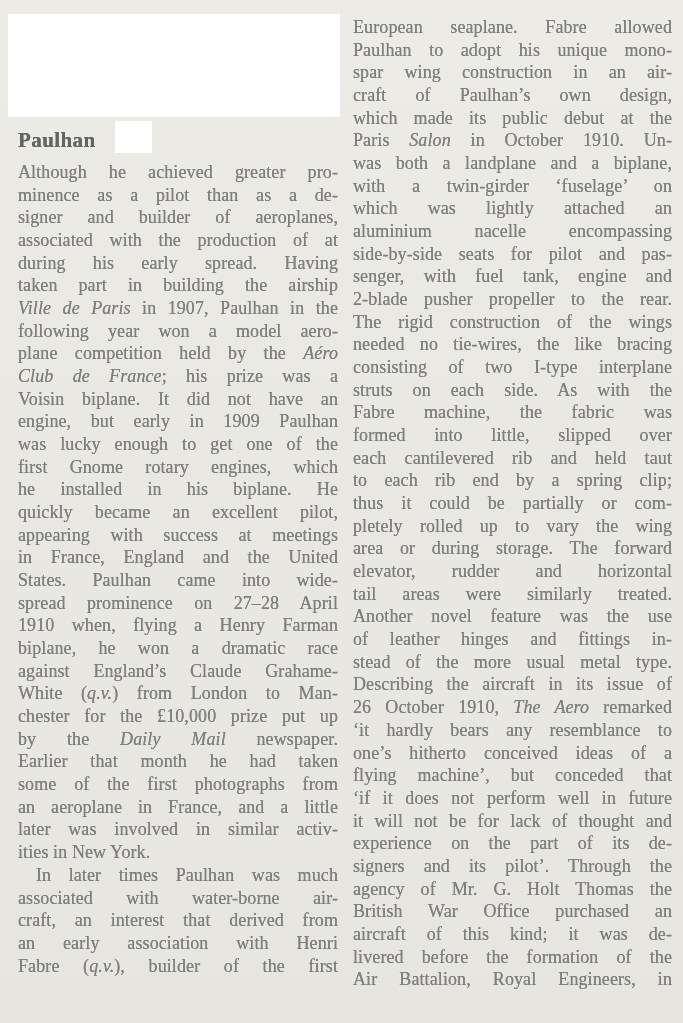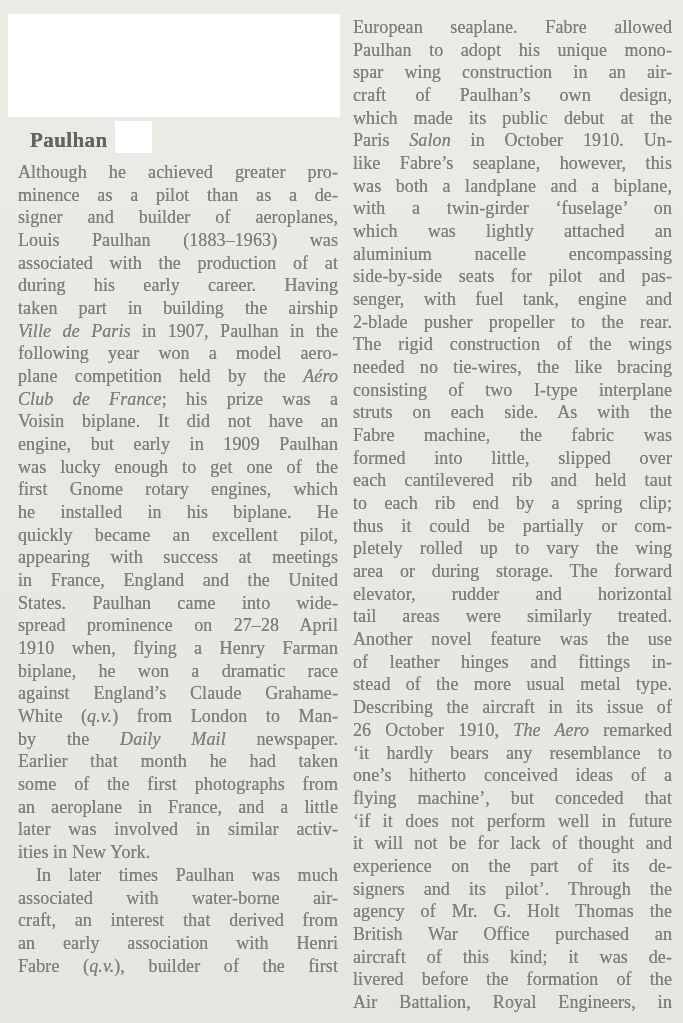--- a/index.html
+++ b/index.html
@@ -16,21 +16,20 @@
     font-family:"Liberation Serif","DejaVu Serif",serif;
   }
   .placeholder{position:absolute;background:#ffffff;}
   .ph-large{left:8px;top:14px;width:332px;height:103px;}
   .ph-small{left:115px;top:121px;width:37px;height:32px;}
   .heading{
     position:absolute;left:18px;top:127px;
     font-weight:bold;font-size:21px;line-height:26px;
     color:var(--ink-heading);letter-spacing:0.4px;
     text-shadow:0 0 0.5px currentColor;
-    margin-left:12px;
   }
   .col{
     position:absolute;width:320px;
     color:var(--ink);font-size:18px;
     text-shadow:0 0 0.5px currentColor;
   }
   .col-left{left:18px;top:161px;}
   .col-right{left:353px;top:16px;width:319px;}
   .line{
     height:var(--lh);line-height:var(--lh);
@@ -48,62 +47,61 @@
 
 <div class="placeholder ph-large"></div>
 <div class="placeholder ph-small"></div>
 
 <div class="heading">Paulhan</div>
 
 <div class="col col-left">
     <div class="line"><span>Although he achieved greater pro-</span></div>
     <div class="line"><span>minence as a pilot than as a de-</span></div>
     <div class="line"><span>signer and builder of aeroplanes,</span></div>
-    <div class="line"><span>Louis Paulhan (1883–1963) was</span></div>
     <div class="line"><span>associated with the production of at</span></div>
-    <div class="line"><span>during his early career. Having</span></div>
+    <div class="line"><span>during his early spread. Having</span></div>
     <div class="line"><span>taken part in building the airship</span></div>
     <div class="line"><span class="it">Ville de Paris</span><span> in 1907, Paulhan in the</span></div>
     <div class="line"><span>following year won a model aero-</span></div>
     <div class="line"><span>plane competition held by the </span><span class="it">Aéro</span></div>
     <div class="line"><span class="it">Club de France</span><span>; his prize was a</span></div>
     <div class="line"><span>Voisin biplane. It did not have an</span></div>
     <div class="line"><span>engine, but early in 1909 Paulhan</span></div>
     <div class="line"><span>was lucky enough to get one of the</span></div>
     <div class="line"><span>first Gnome rotary engines, which</span></div>
     <div class="line"><span>he installed in his biplane. He</span></div>
     <div class="line"><span>quickly became an excellent pilot,</span></div>
     <div class="line"><span>appearing with success at meetings</span></div>
     <div class="line"><span>in France, England and the United</span></div>
     <div class="line"><span>States. Paulhan came into wide-</span></div>
     <div class="line"><span>spread prominence on 27–28 April</span></div>
     <div class="line"><span>1910 when, flying a Henry Farman</span></div>
     <div class="line"><span>biplane, he won a dramatic race</span></div>
     <div class="line"><span>against England’s Claude Grahame-</span></div>
     <div class="line"><span>White (</span><span class="it">q.v.</span><span>) from London to Man-</span></div>
+    <div class="line"><span>chester for the £10,000 prize put up</span></div>
     <div class="line"><span>by the </span><span class="it">Daily Mail</span><span> newspaper.</span></div>
     <div class="line"><span>Earlier that month he had taken</span></div>
     <div class="line"><span>some of the first photographs from</span></div>
     <div class="line"><span>an aeroplane in France, and a little</span></div>
     <div class="line"><span>later was involved in similar activ-</span></div>
     <div class="line end"><span>ities in New York.</span></div>
     <div class="line indent"><span>In later times Paulhan was much</span></div>
     <div class="line"><span>associated with water-borne air-</span></div>
     <div class="line"><span>craft, an interest that derived from</span></div>
     <div class="line"><span>an early association with Henri</span></div>
     <div class="line"><span>Fabre (</span><span class="it">q.v.</span><span>), builder of the first</span></div>
   </div>
 <div class="col col-right">
     <div class="line"><span>European seaplane. Fabre allowed</span></div>
     <div class="line"><span>Paulhan to adopt his unique mono-</span></div>
     <div class="line"><span>spar wing construction in an air-</span></div>
     <div class="line"><span>craft of Paulhan’s own design,</span></div>
     <div class="line"><span>which made its public debut at the</span></div>
     <div class="line"><span>Paris </span><span class="it">Salon</span><span> in October 1910. Un-</span></div>
-    <div class="line"><span>like Fabre’s seaplane, however, this</span></div>
     <div class="line"><span>was both a landplane and a biplane,</span></div>
     <div class="line"><span>with a twin-girder ‘fuselage’ on</span></div>
     <div class="line"><span>which was lightly attached an</span></div>
     <div class="line"><span>aluminium nacelle encompassing</span></div>
     <div class="line"><span>side-by-side seats for pilot and pas-</span></div>
     <div class="line"><span>senger, with fuel tank, engine and</span></div>
     <div class="line"><span>2-blade pusher propeller to the rear.</span></div>
     <div class="line"><span>The rigid construction of the wings</span></div>
     <div class="line"><span>needed no tie-wires, the like bracing</span></div>
     <div class="line"><span>consisting of two I-type interplane</span></div>

